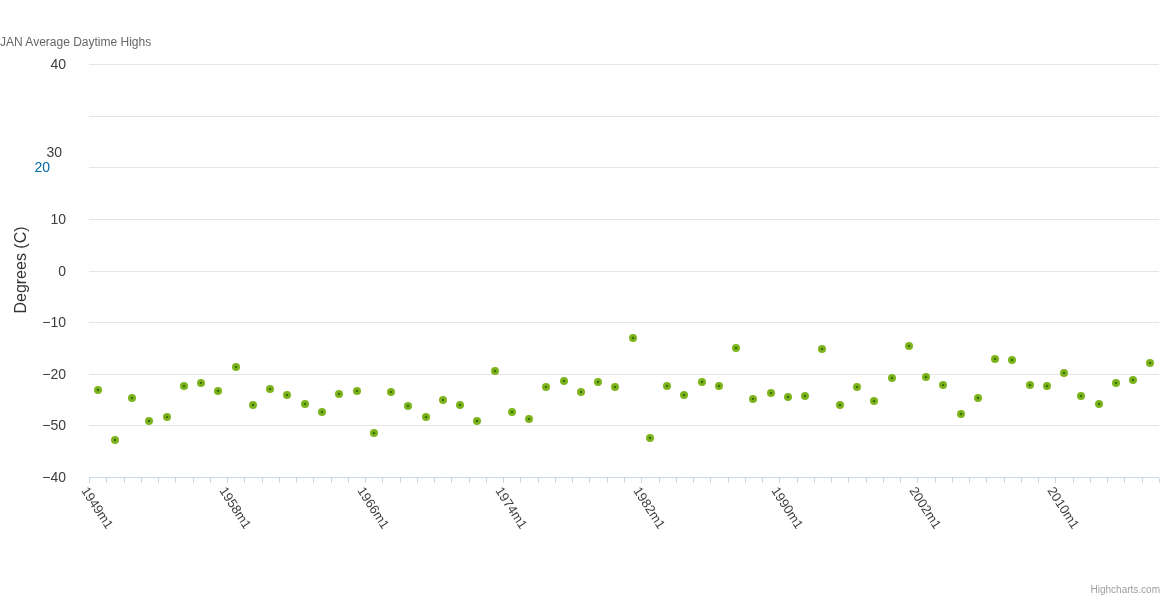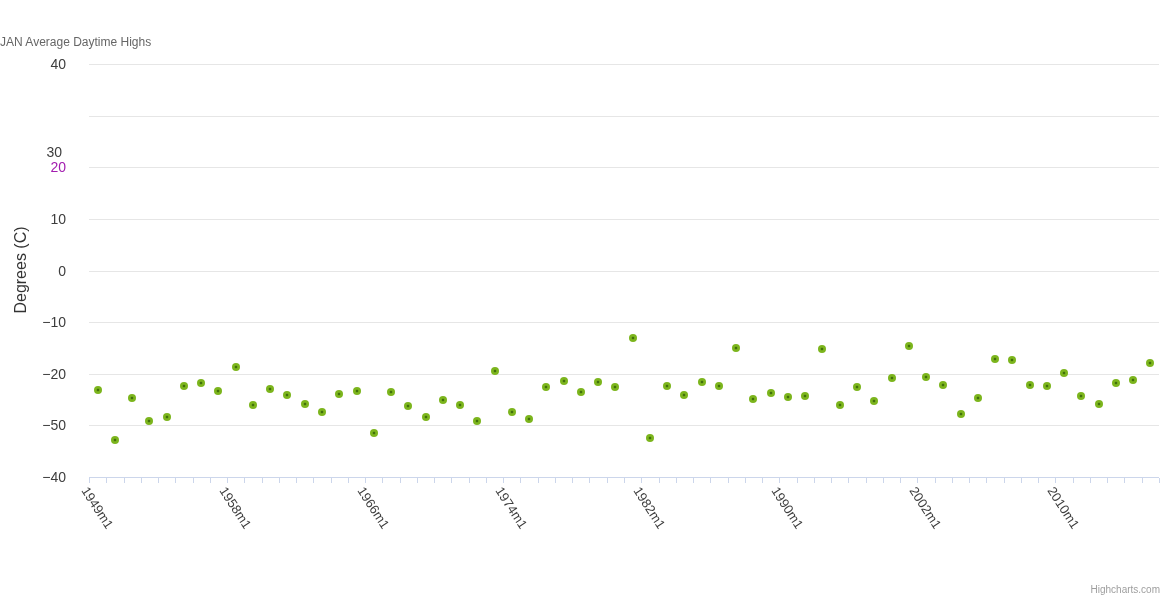--- a/index.html
+++ b/index.html
@@ -58,21 +58,21 @@
 
   <div id="plot"></div>
 
 
   <div class="credits">Highcharts.com</div>
 <div class="gridline" style="left: 89px; top: 64px; width: 1070px; background: rgb(230, 230, 230);"></div>
     <div class="y-label" style="left: 16px; top: 57px; color: rgb(61, 61, 61);">40</div>
     <div class="gridline" style="left: 89px; top: 115.625px; width: 1070px; background: rgb(230, 230, 230);"></div>
     <div class="y-label" style="left: 12px; top: 108.625px; color: rgb(61, 61, 61); margin-top: 36px;">30</div>
     <div class="gridline" style="left: 89px; top: 167.25px; width: 1070px; background: rgb(230, 230, 230);"></div>
-    <div class="y-label" style="left: 16px; top: 160.25px; color: #a21caf;">20</div>
+    <div class="y-label" style="left: 0; top: 160.25px; color: #0369a1;">20</div>
     <div class="gridline" style="left: 89px; top: 218.875px; width: 1070px; background: rgb(230, 230, 230);"></div>
     <div class="y-label" style="left: 16px; top: 211.875px; color: rgb(61, 61, 61);">10</div>
     <div class="gridline" style="left: 89px; top: 270.5px; width: 1070px; background: rgb(230, 230, 230);"></div>
     <div class="y-label" style="left: 16px; top: 263.5px; color: rgb(61, 61, 61);">0</div>
     <div class="gridline" style="left: 89px; top: 322.125px; width: 1070px; background: rgb(230, 230, 230);"></div>
     <div class="y-label" style="left: 16px; top: 315.125px; color: rgb(61, 61, 61);">−10</div>
     <div class="gridline" style="left: 89px; top: 373.75px; width: 1070px; background: rgb(230, 230, 230);"></div>
     <div class="y-label" style="left: 16px; top: 366.75px; color: rgb(61, 61, 61);">−20</div>
     <div class="gridline" style="left: 89px; top: 425.375px; width: 1070px; background: rgb(230, 230, 230);"></div>
     <div class="y-label" style="left: 16px; top: 418.375px; color: rgb(61, 61, 61);">−50</div>

